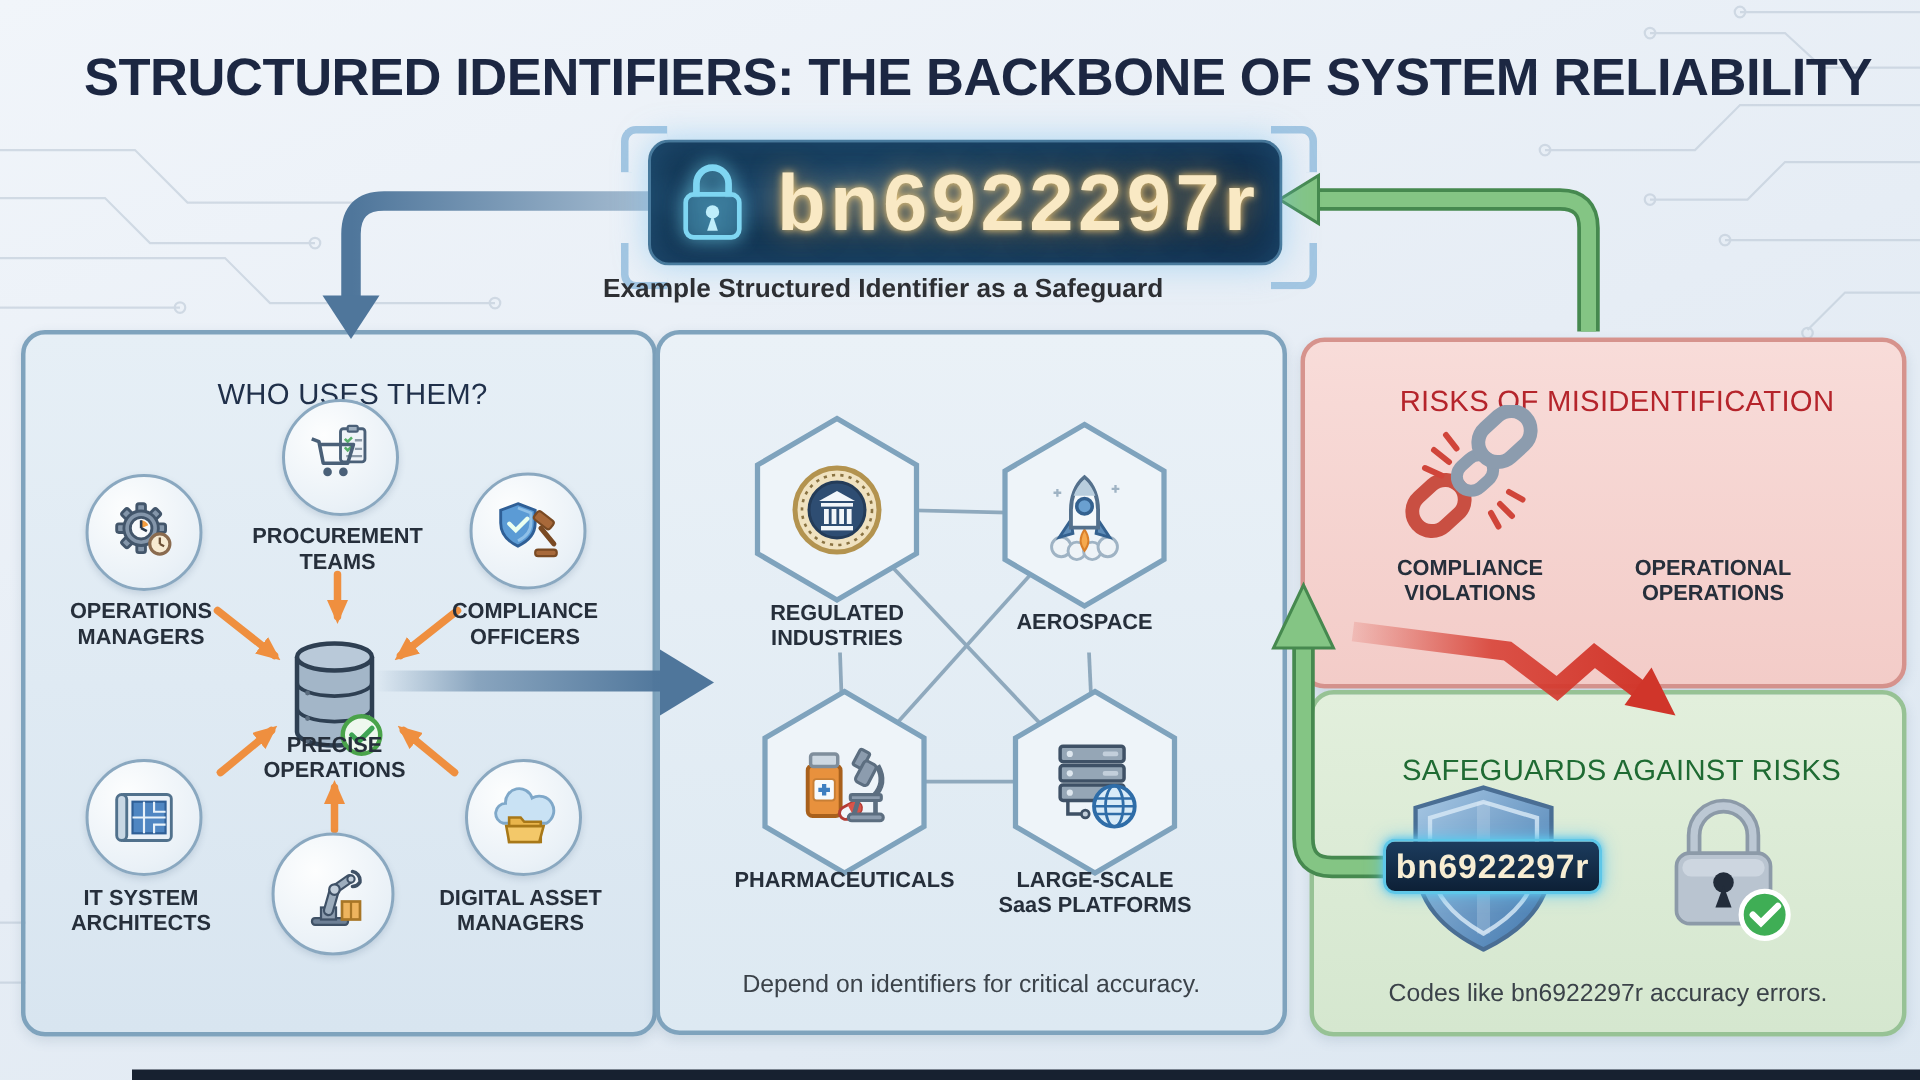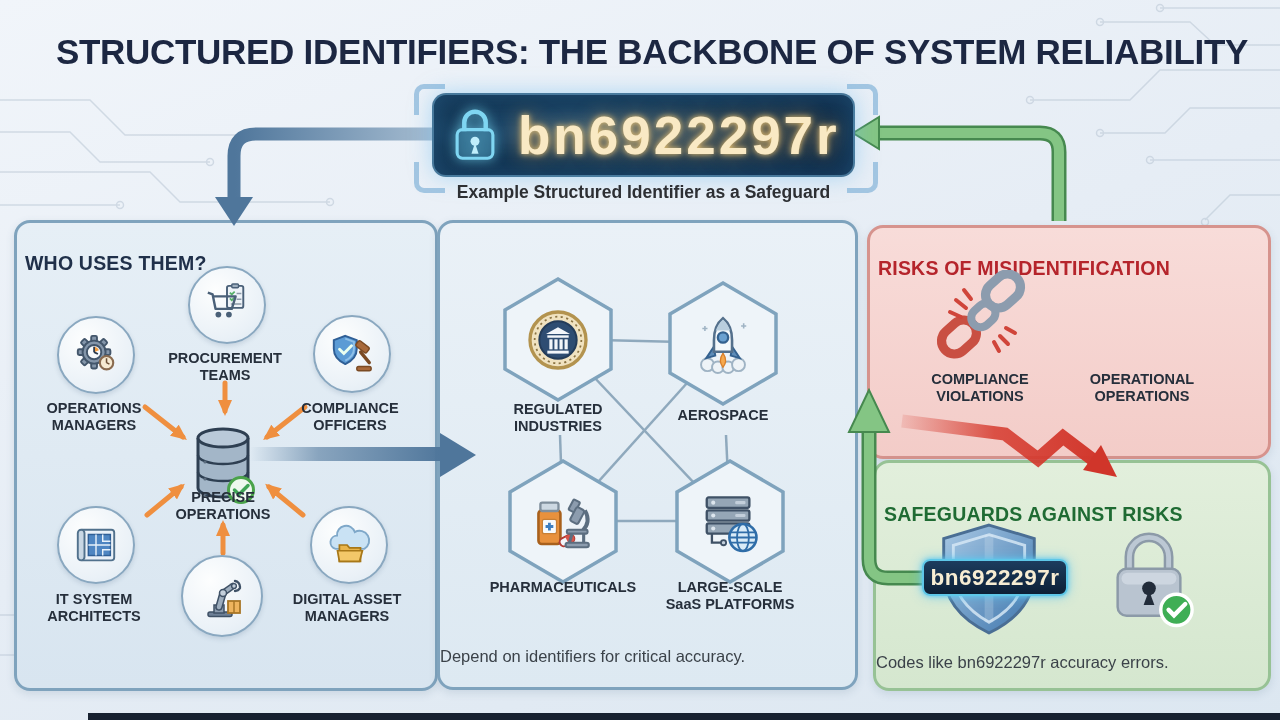--- a/index.html
+++ b/index.html
@@ -18,43 +18,43 @@
 
   
   .id-box{position:absolute;left:432px;top:93px;width:423px;height:84px;z-index:6;
     display:flex;align-items:center;gap:18px;padding-left:16px;box-sizing:border-box;
     border-radius:14px;border:2px solid rgba(130,200,240,.5);
     background:radial-gradient(ellipse at 38% 45%, #2a5b82 0%, #123553 48%, #0a2340 100%);
     box-shadow:0 0 22px rgba(110,190,240,.5), inset 0 0 28px rgba(70,150,200,.35);}
   .id-text{font-size:53px;font-weight:700;letter-spacing:3px;color:#f9e9c4;
     text-shadow:0 0 6px rgba(255,210,120,.95),0 0 20px rgba(255,170,60,.6);}
   .lock-glow{filter:drop-shadow(0 0 6px rgba(120,220,245,.9));}
-  .id-caption{position:absolute;left:402px;top:182px;width:483px;text-align:center;z-index:6;
+  .id-caption{position:absolute;left:402px;top:182px;width:483px;z-index:6;
     font-size:17.5px;font-weight:600;color:#2d2f33;}
   .br{position:absolute;width:26px;height:26px;border-color:#a3c6e2;border-style:solid;z-index:5}
   .br.tl{left:414px;top:84px;border-width:5px 0 0 5px;border-radius:10px 0 0 0}
   .br.tr{left:847px;top:84px;border-width:5px 5px 0 0;border-radius:0 10px 0 0}
   .br.bl{left:414px;top:162px;border-width:0 0 5px 5px;border-radius:0 0 0 10px}
   .br.brr{left:847px;top:162px;border-width:0 5px 5px 0;border-radius:0 0 10px 0}
 
   
   .panel{position:absolute;border-radius:16px;z-index:2;box-shadow:0 3px 8px rgba(70,100,130,.15)}
   .panel.who{left:14px;top:220px;width:418px;height:465px;
     background:linear-gradient(180deg,#e6eff6,#d8e5f0);border:3px solid #7fa3bd;}
   .panel.stakes{left:437px;top:220px;width:415px;height:464px;
     background:linear-gradient(180deg,#eaf1f7,#dde9f2);border:3px solid #7fa3bd;}
   .panel.risks{left:867px;top:225px;width:398px;height:228px;
     background:linear-gradient(180deg,#f8dcd9,#f3ccc8);border:3px solid #d6938d;}
   .panel.safe{left:873px;top:460px;width:392px;height:225px;
     background:linear-gradient(180deg,#e2efdc,#d5e7cf);border:3px solid #97c295;}
-  .panel-title{position:absolute;top:13px;left:8px;right:0;text-align:left;
-    font-weight:700;font-size:19.5px;letter-spacing:.2px;color:#20304a;}
+  .panel-title{position:absolute;top:13px;left:18px;right:0;text-align:center;
+    font-weight:400;font-size:19.5px;letter-spacing:.2px;color:#20304a;}
   .panel.risks .panel-title{color:#b5242b}
   .panel.safe .panel-title{color:#1f6b33}
-  .pcaption{position:absolute;left:0;right:0;text-align:left;font-size:16.5px;color:#3b4249;}
+  .pcaption{position:absolute;left:0;right:0;text-align:center;font-size:16.5px;color:#3b4249;}
 
   .lbl{position:absolute;text-align:center;font-weight:700;font-size:14.5px;line-height:1.14;
     color:#262f3b;white-space:pre-line;}
   .circle{position:absolute;width:74px;height:74px;border-radius:50%;
     background:radial-gradient(circle at 35% 30%,#fdfefe,#eaf1f7 68%,#dce8f1);
     border:2.5px solid #8aa8c0;box-shadow:0 2px 5px rgba(60,90,120,.18);
     display:flex;align-items:center;justify-content:center;}
   .circle.big{width:78px;height:78px}
   .hex{position:absolute;width:116px;height:127px}
   .hex .icon{position:absolute;left:50%;top:50%;transform:translate(-50%,-50%)}

